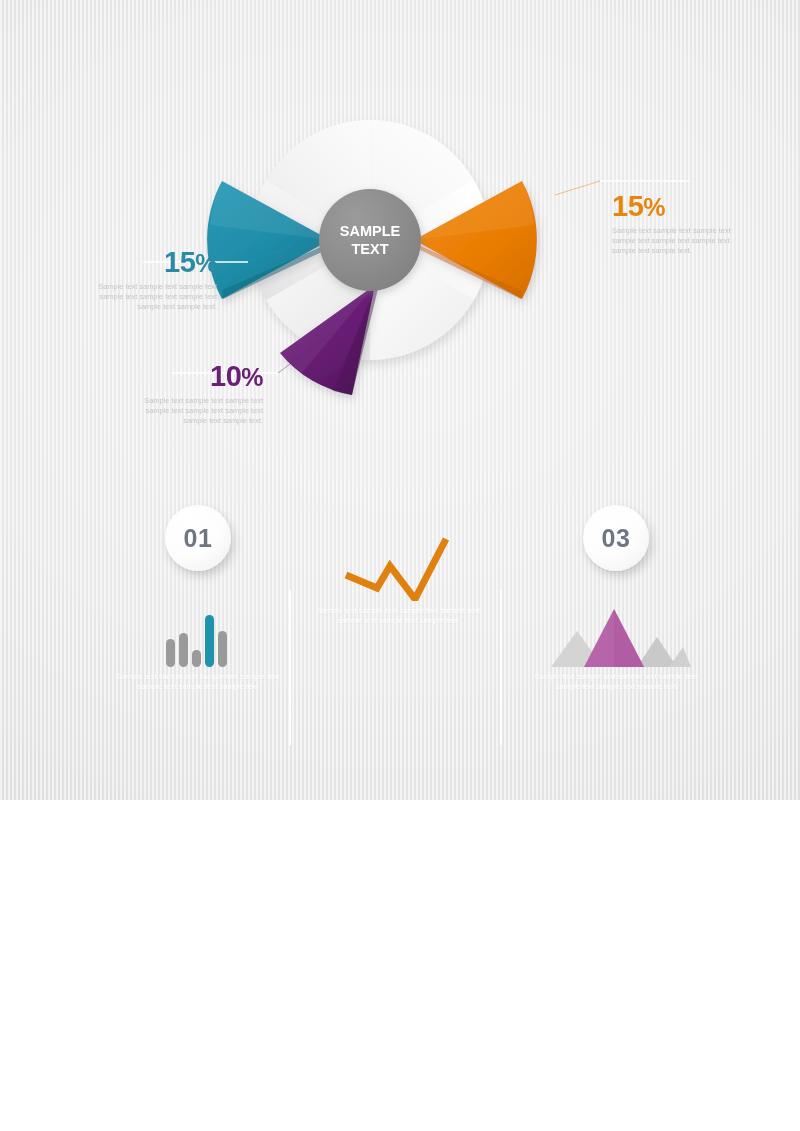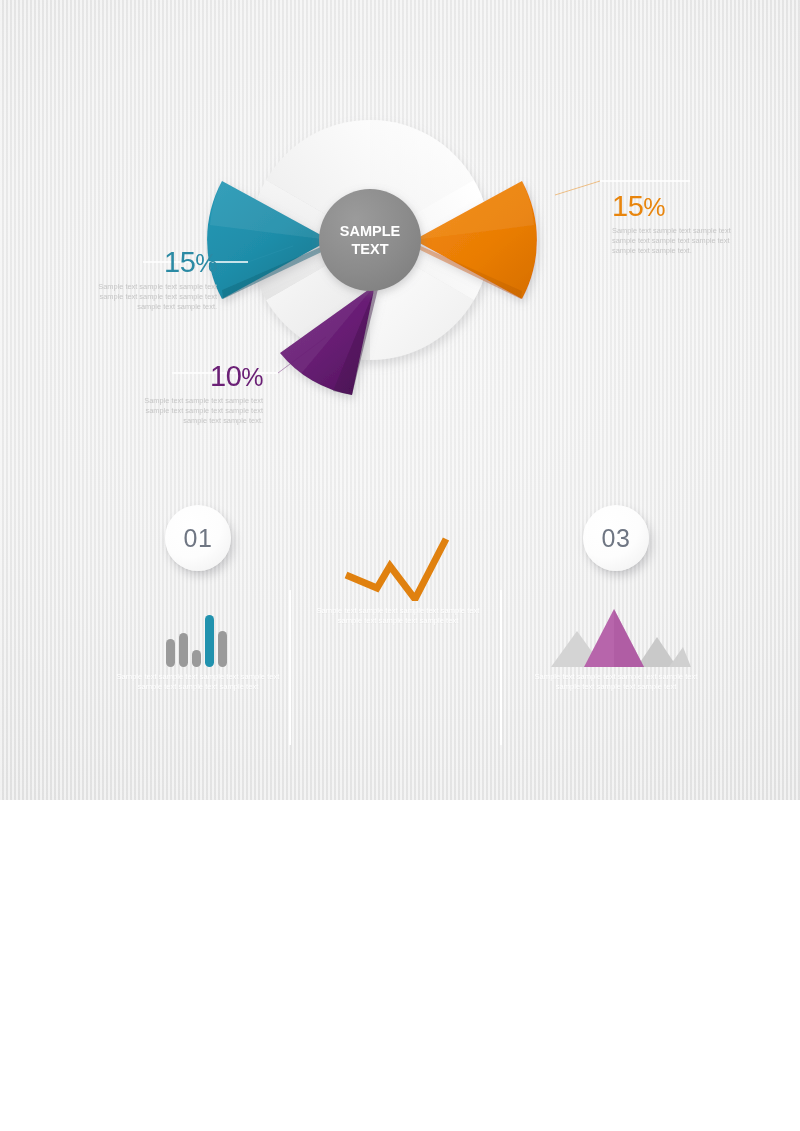--- a/index.html
+++ b/index.html
@@ -53,21 +53,21 @@
     height: 360px;
   }
 
   
   .callout {
     position: absolute;
     width: 135px;
   }
   .callout .pct {
     font-size: 29px;
-    font-weight: normal;
+    font-weight: bold;
     letter-spacing: -0.5px;
     line-height: 1;
     margin-bottom: 5px;
   }
   .callout .pct .sym {
     font-size: 25px;
   }
   .callout .body {
     font-size: 7.4px;
     line-height: 1.32;
@@ -120,21 +120,21 @@
     margin: 0 auto;
     border-radius: 50%;
     background: radial-gradient(circle at 36% 30%, #ffffff 0%, #fdfdfd 52%, #f3f3f3 84%, #eaeaea 100%);
     box-shadow: 3px 5px 9px rgba(120,120,125,0.30), 0 1px 2px rgba(0,0,0,0.05);
     display: flex;
     align-items: center;
     justify-content: center;
   }
   .step-circle .num {
     font-size: 25px;
-    font-weight: normal;
+    font-weight: bold;
     color: #6f7683;
     letter-spacing: 0.5px;
     text-shadow: 0 1px 1px rgba(255,255,255,0.8);
   }
 
   .step-icon {
     height: 74px;
     margin-top: 22px;
     display: flex;
     align-items: flex-end;

